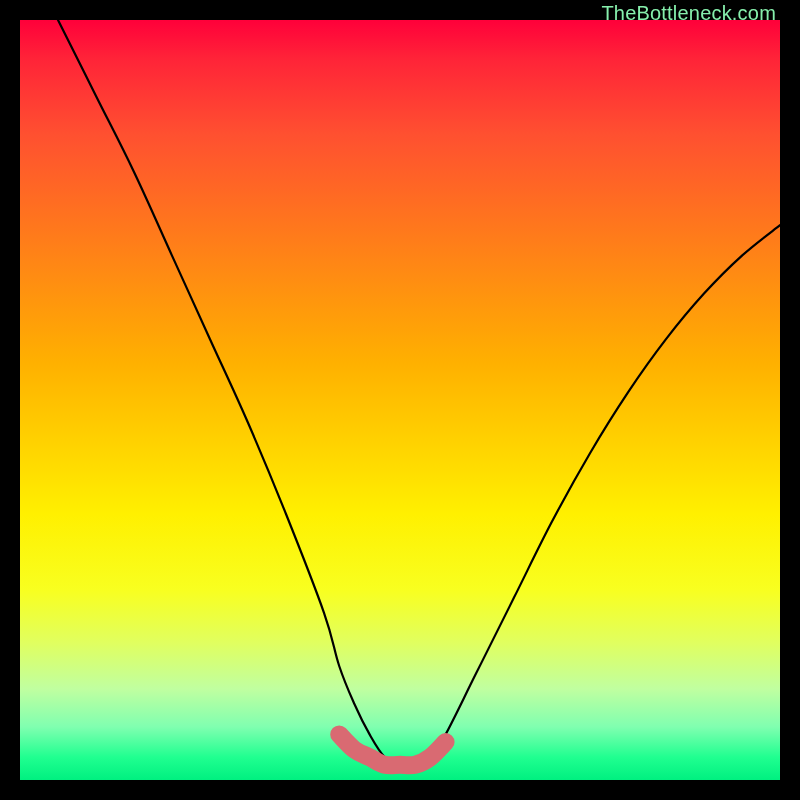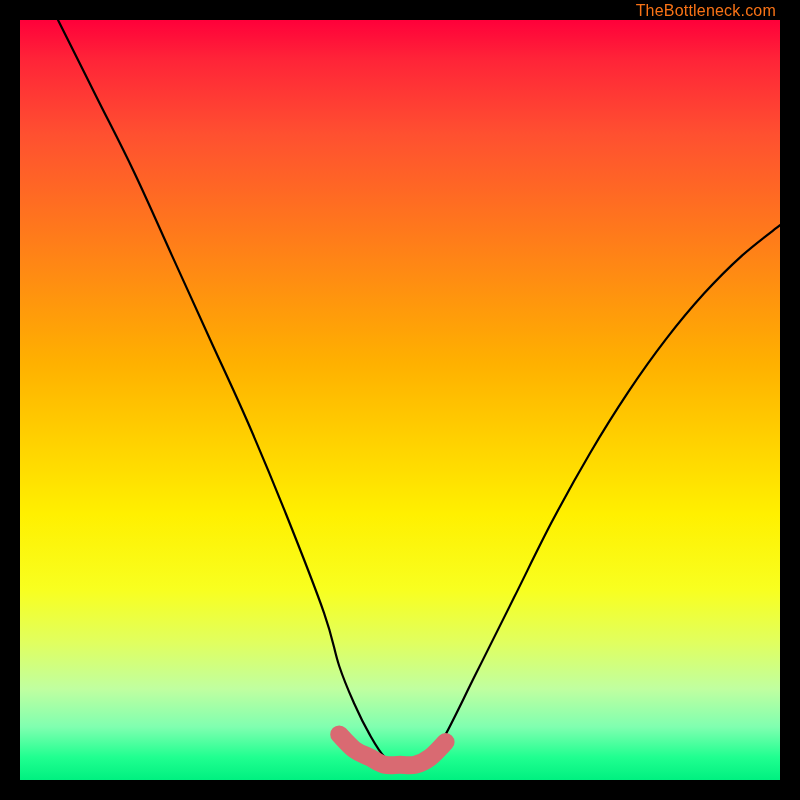--- a/index.html
+++ b/index.html
@@ -31,23 +31,23 @@
       #80ffb0 93%,
       #20ff90 97%,
       #00f080 100%
     );
   }
   .watermark {
     position: absolute;
     top: 2px;
     right: 24px;
     font-family: Arial, Helvetica, sans-serif;
-    font-size: 16px;
+    font-size: 20px;
     font-weight: 500;
-    color: #f97316;
+    color: #86efac;
     letter-spacing: 0.2px;
     z-index: 5;
   }
   svg.curve {
     position: absolute;
     left: 0;
     top: 0;
     width: 760px;
     height: 760px;
     overflow: visible;

